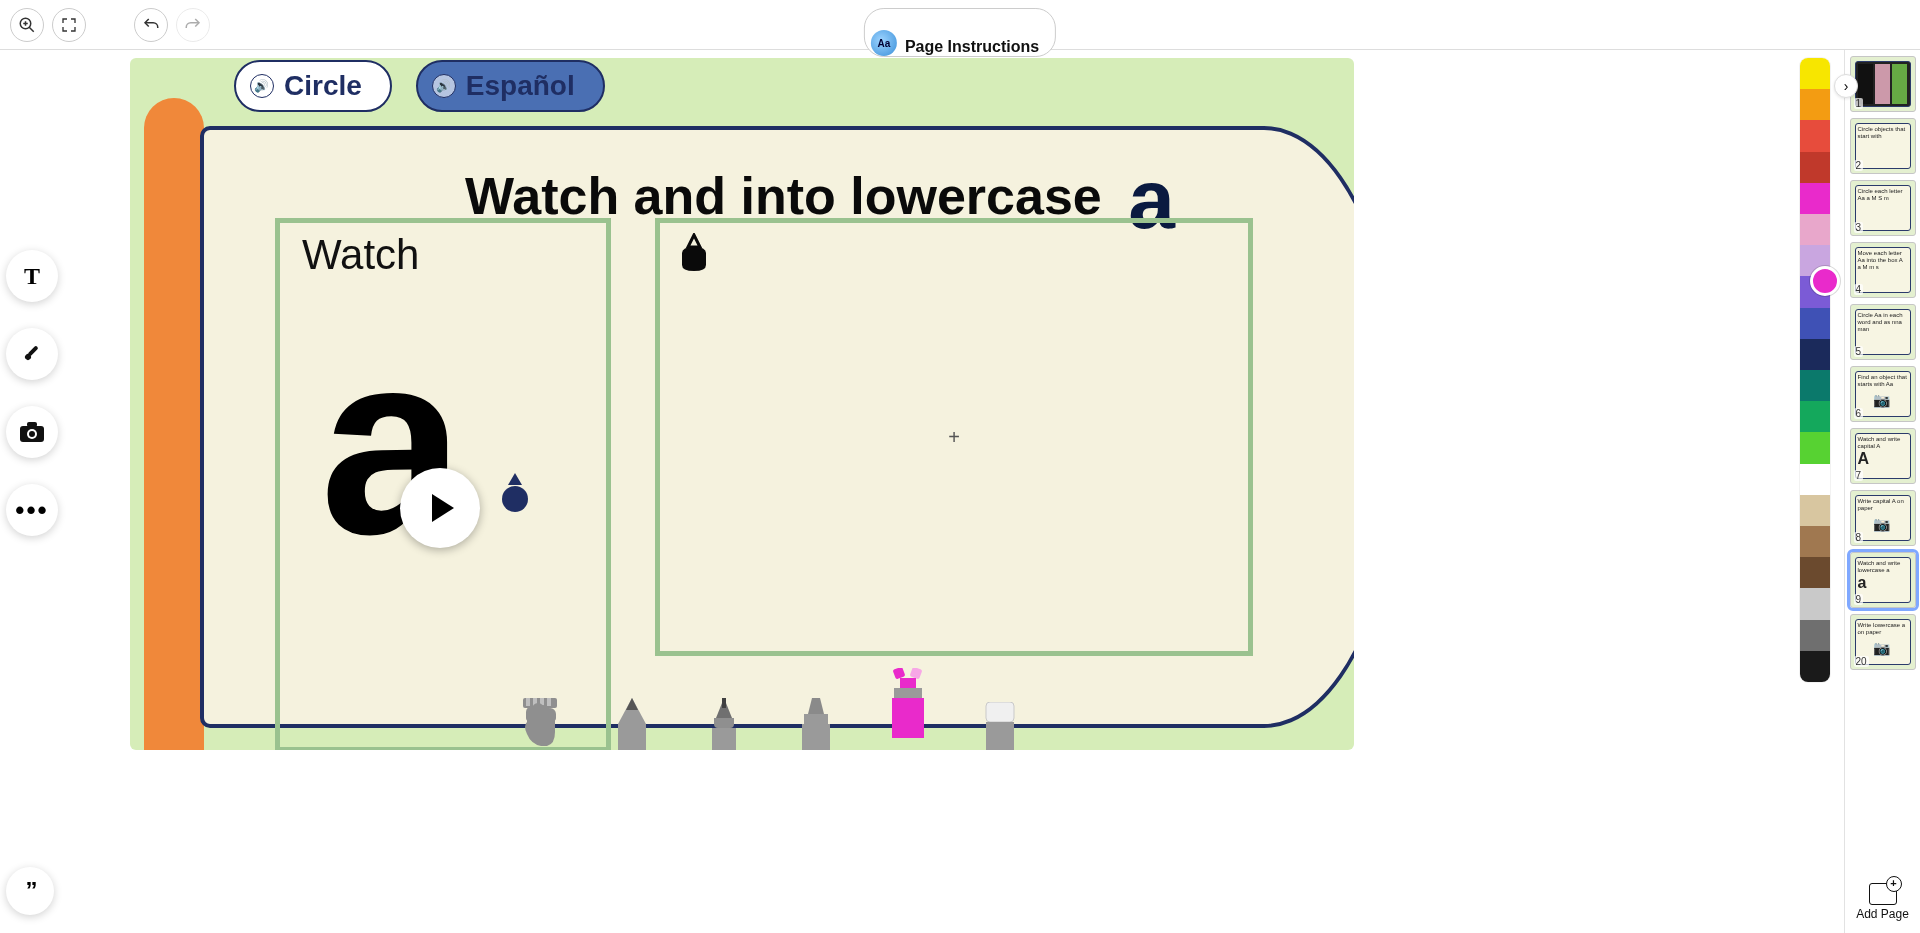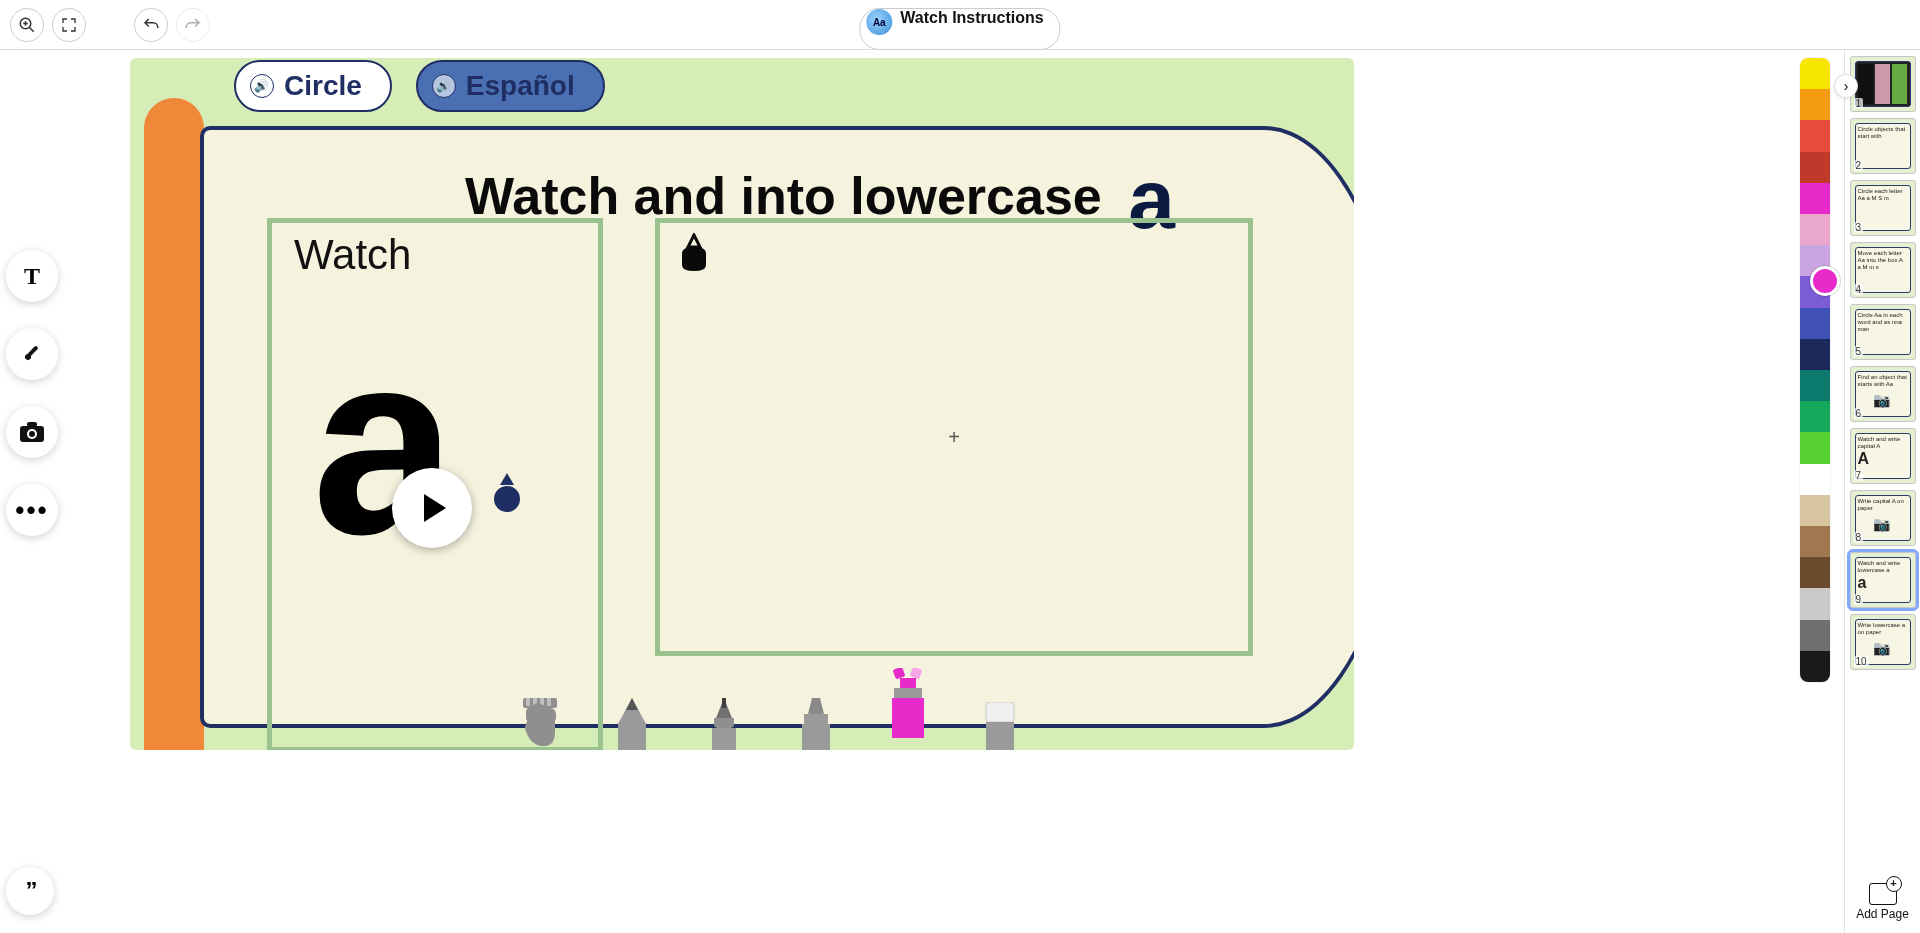--- a/index.html
+++ b/index.html
@@ -13,22 +13,22 @@
     display:flex; align-items:center; padding:0 10px;
   }
   .circle-btn {
     width:34px; height:34px; border-radius:50%; border:1px solid #ccc;
     background:#fff; display:flex; align-items:center; justify-content:center;
     margin-right:8px; cursor:pointer; font-size:16px; color:#333;
   }
   .circle-btn.disabled { opacity:.4; cursor:default; }
   .view-instr {
     position:absolute; left:50%; top:8px; transform:translateX(-50%);
-    height:42px; border:1px solid #ccc; border-radius:20px; background:#fff;
-    display:flex; align-items:flex-start; padding:0 16px 0 6px; gap:8px; cursor:pointer;
+    height:49px; border:1px solid #ccc; border-radius:20px; background:#fff;
+    display:flex; align-items:flex-end; padding:0 16px 0 6px; gap:8px; cursor:pointer;
     font-weight:600; color:#111;
   }
   .view-instr .avatar {
     width:26px; height:26px; border-radius:50%;
     background: radial-gradient(circle at 40% 40%, #9cd3ff, #3a8fd8);
     display:flex; align-items:center; justify-content:center; font-size:10px; color:#003; font-weight:700;
   }
 
   
   .left-tools { position:absolute; left:6px; top:250px; display:flex; flex-direction:column; gap:26px; }
@@ -82,21 +82,21 @@
     text-align:center; font-weight:800; font-size:52px; color:#0a0a0a;
     font-family: Arial Black, Arial, sans-serif;
   }
   .headline .big-a {
     display:inline-block; vertical-align:-14px; margin-left:12px;
     color:#0a1a40; font-size:84px; line-height:50px;
     font-family: Arial Black, Arial, sans-serif;
   }
 
   .watch-box {
-    position:absolute; left:137px; top:160px; width:336px; height:534px;
+    position:absolute; left:145px; top:160px; width:336px; height:534px;
     border:5px solid #9ac28f;
   }
   .watch-box .label {
     position:absolute; left:22px; top:8px;
     font-size:42px; font-weight:500; color:#111;
     font-family: Arial, sans-serif;
   }
   .watch-box .letter-a {
     position:absolute; left:40px; top:100px;
     font-size:260px; font-weight:900; color:#000; line-height:240px;
@@ -218,21 +218,21 @@
     <svg width="18" height="18" viewBox="0 0 24 24" fill="none" stroke="#333" stroke-width="2">
         <path d="M15 14l5-5-5-5"></path>
         <path d="M20 9H9a6 6 0 00-6 6v1"></path>
       </svg>
   </button>
 
   <div class="view-instr">
     <div class="avatar">
         <span>Aa</span>
       </div>
-    <span>Watch Instructions</span>
+    <span>Page Instructions</span>
   </div>
 </div>
 
 <div class="left-tools">
   <button class="big-circle">
     <span style="font-weight:900;font-family:Georgia,serif;">T</span>
   </button>
   <button class="big-circle">
     <svg width="24" height="24" viewBox="0 0 24 24" fill="#111">
         <rect x="5" y="12" width="6" height="6" rx="3" transform="rotate(-45 8 15)"></rect>
@@ -413,19 +413,19 @@
       <div class="inner">Write capital A on paper<div style="text-align: center; font-size: 14px; margin-top: 8px;">📷</div></div>
       <div class="num">8</div>
     </div>
     <div class="thumb active">
       <div class="dots">•••</div>
       <div class="inner">Watch and write lowercase a<div style="font-weight: 900; font-size: 16px; margin-top: 4px;">a</div></div>
       <div class="num">9</div>
     </div>
     <div class="thumb">
       <div class="inner">Write lowercase a on paper<div style="text-align: center; font-size: 14px; margin-top: 8px;">📷</div></div>
-      <div class="num">10</div>
+      <div class="num">20</div>
     </div>
     <div class="add-page">
     <div class="icon"></div>
     <span>Add Page</span>
   </div>
 </div>
 
 </body></html>

